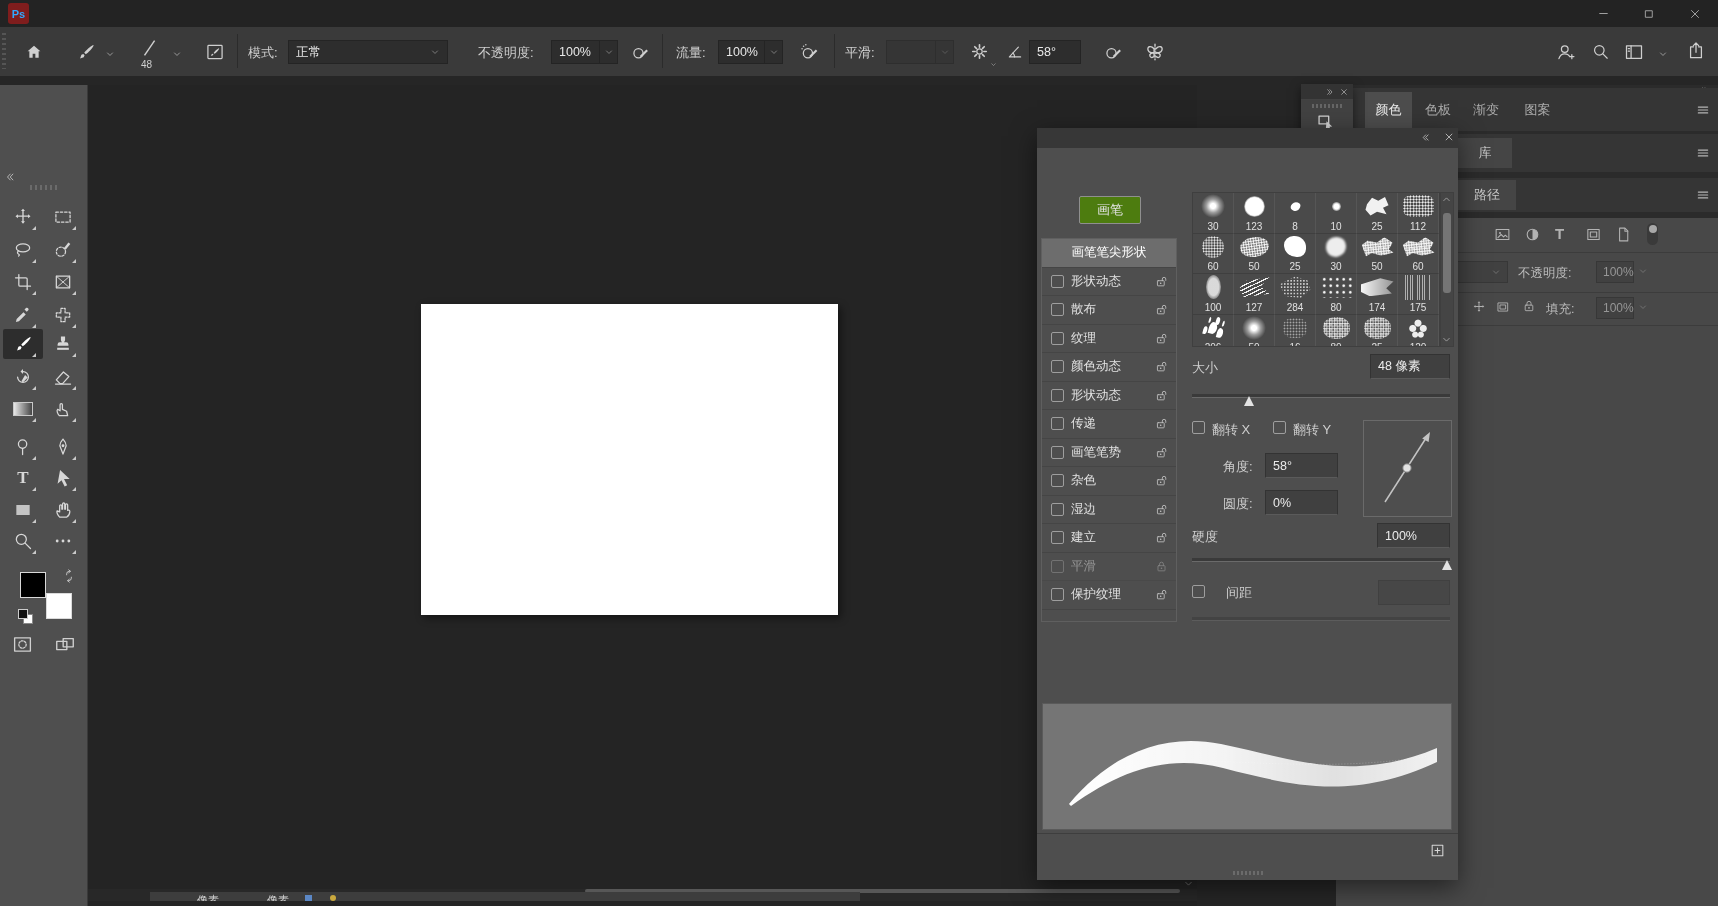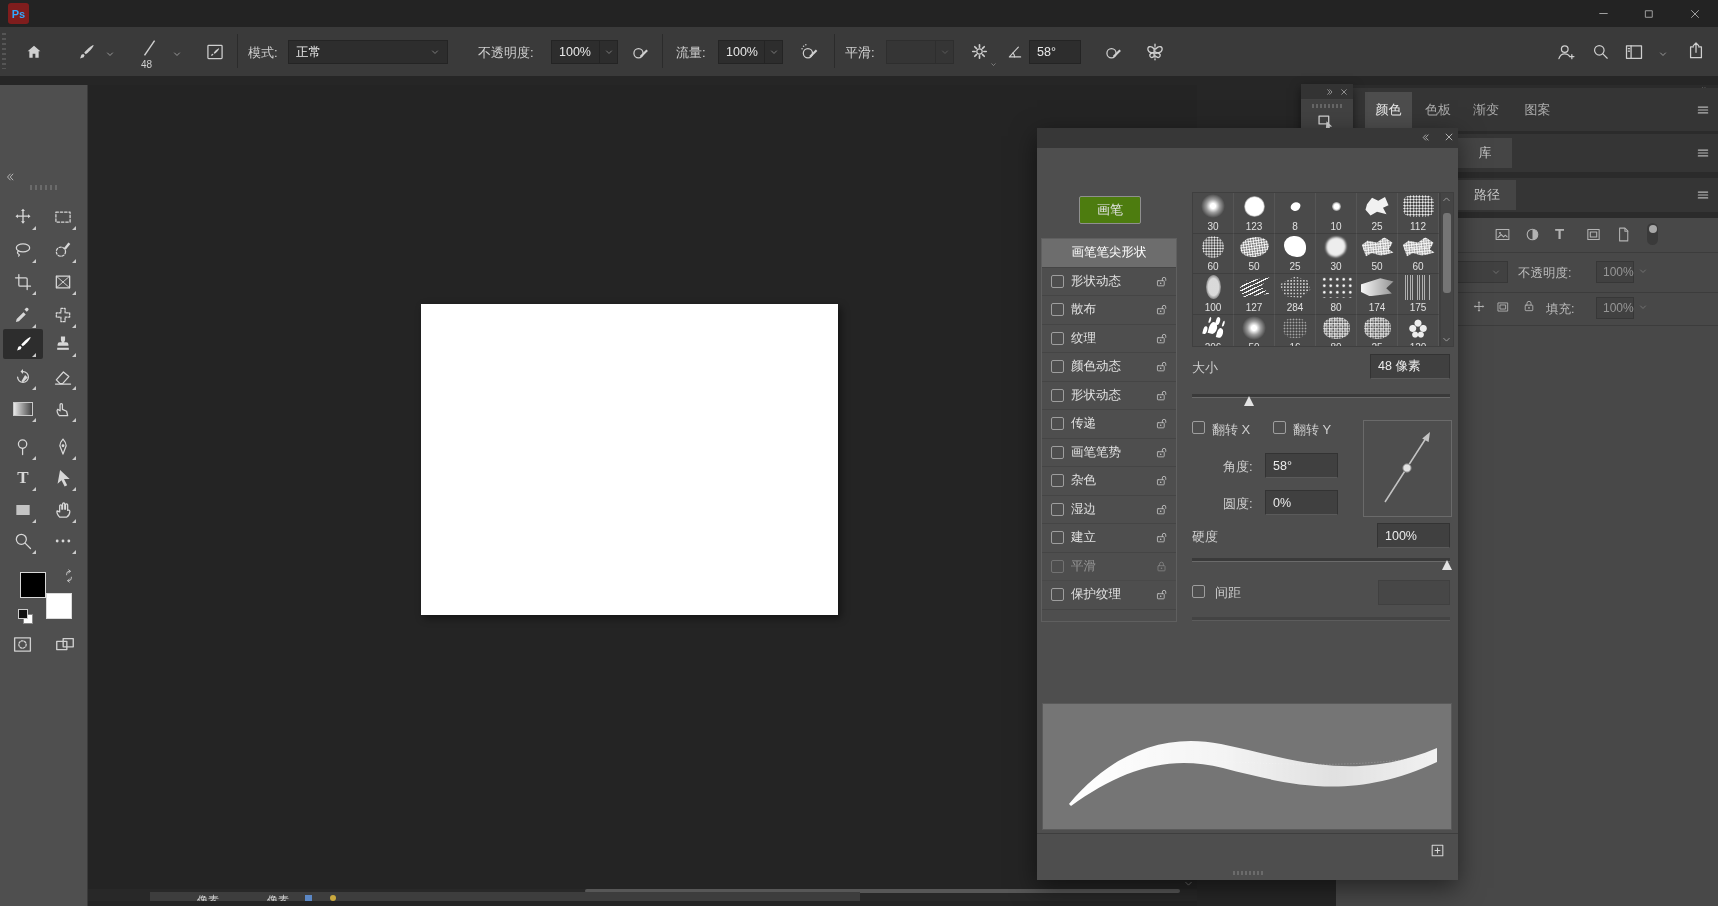--- a/index.html
+++ b/index.html
@@ -1019,21 +1019,21 @@
     <span class="plabel" style="left:186px;top:367px;">圆度:</span>
     <div class="pfield" style="left:228px;top:362px;width:73px;">0%</div>
 
     <span class="plabel" style="left:155px;top:400px;">硬度</span>
     <div class="pfield" style="left:340px;top:395px;width:73px;">100%</div>
     <div class="slider" style="top:430px;">
       <div class="sthumb" id="hardness-thumb" style="left: 250px;"></div>
     </div>
 
     <div class="cb abs" style="left:155px;top:457px;"></div>
-    <span class="plabel" style="left:178px;top:456px;">间距</span>
+    <span class="plabel" style="left:189px;top:456px;">间距</span>
     <div class="pfield dis" style="left:341px;top:452px;width:72px;"></div>
     <div class="slider dim" style="top:489px;"></div>
 
     <div id="bp-preview">
       <svg width="408" height="125" viewBox="0 0 408 125">
         <defs>
           <linearGradient id="sg" x1="0" y1="0" x2="1" y2="0">
             <stop offset="0" stop-color="#ffffff"></stop>
             <stop offset="0.42" stop-color="#ffffff" stop-opacity="0.92"></stop>
             <stop offset="0.72" stop-color="#ffffff" stop-opacity="0.78"></stop>

